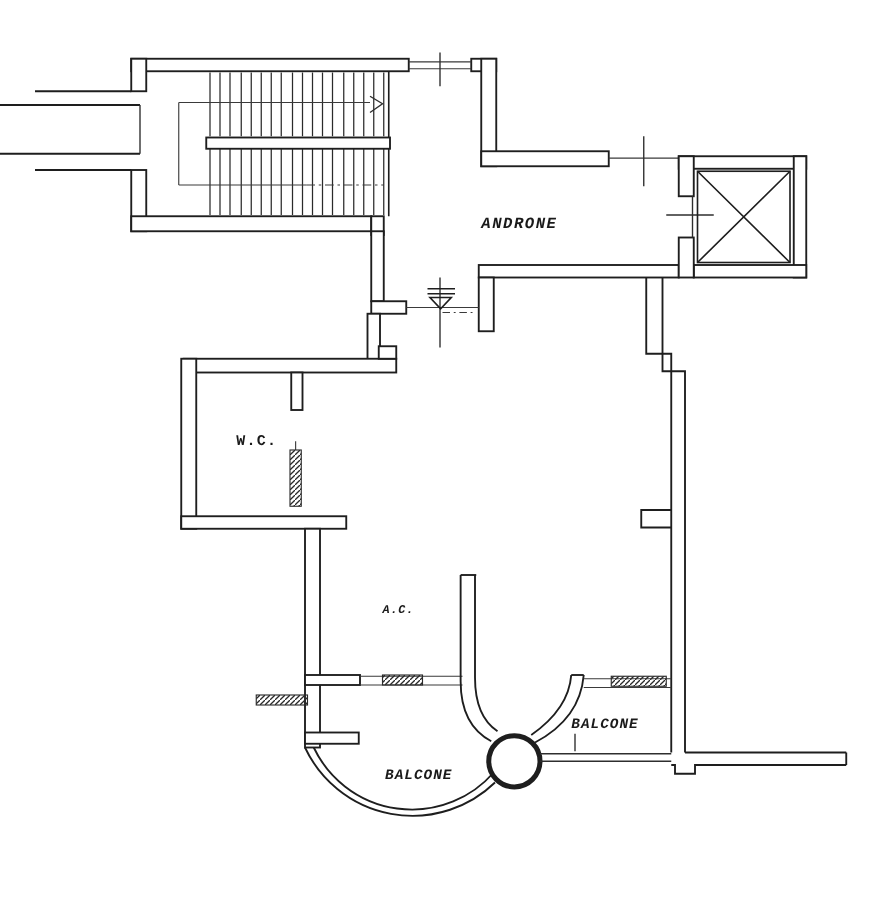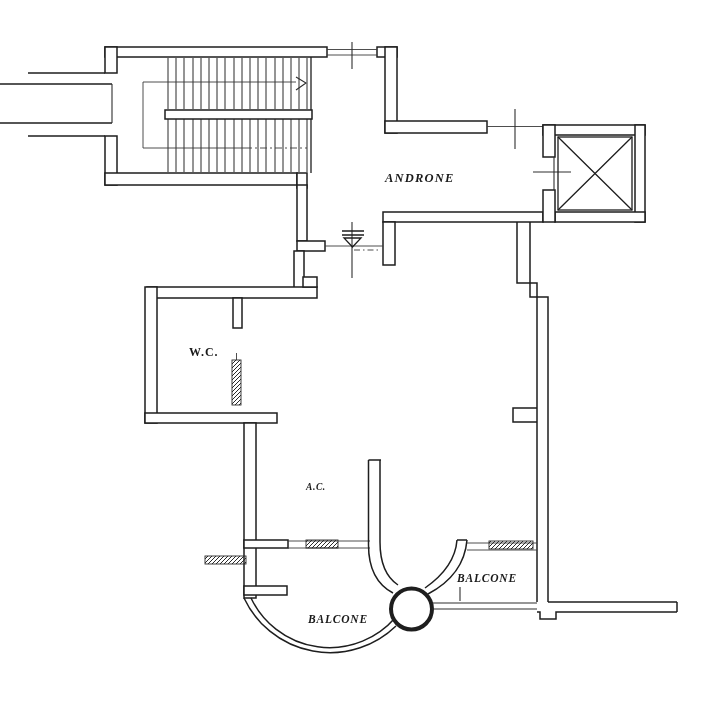--- a/index.html
+++ b/index.html
@@ -1,17 +1,17 @@
 <!DOCTYPE html>
 <html><head>
 <meta charset="utf-8">
 <style>
   html,body{margin:0;padding:0;background:#ffffff;}
   .stage{position:relative;width:714px;height:720px;background:#ffffff;overflow:hidden;
-         font-family:Liberation Serif, serif;}
+         font-family:Liberation Mono, monospace;}
   svg{display:block}
   
   .w   {fill:none;stroke:#1e1e1e;stroke-width:1.5;}
   .wf  {fill:#ffffff;stroke:#1e1e1e;stroke-width:1.5;}
   .wk  {fill:none;stroke:#1e1e1e;stroke-width:1.3;}
   .t   {fill:none;stroke:#3a3a3a;stroke-width:0.9;}
   .t2  {fill:none;stroke:#2e2e2e;stroke-width:1.1;}
   .hat {fill:url(#hatch);stroke:#2a2a2a;stroke-width:0.9;}
   .tread{fill:none;stroke:#2b2b2b;stroke-width:1;}
   .tx  {fill:#1a1a1a;font-style:italic;font-weight:bold;letter-spacing:1.2px;font-size:12.5px;}

